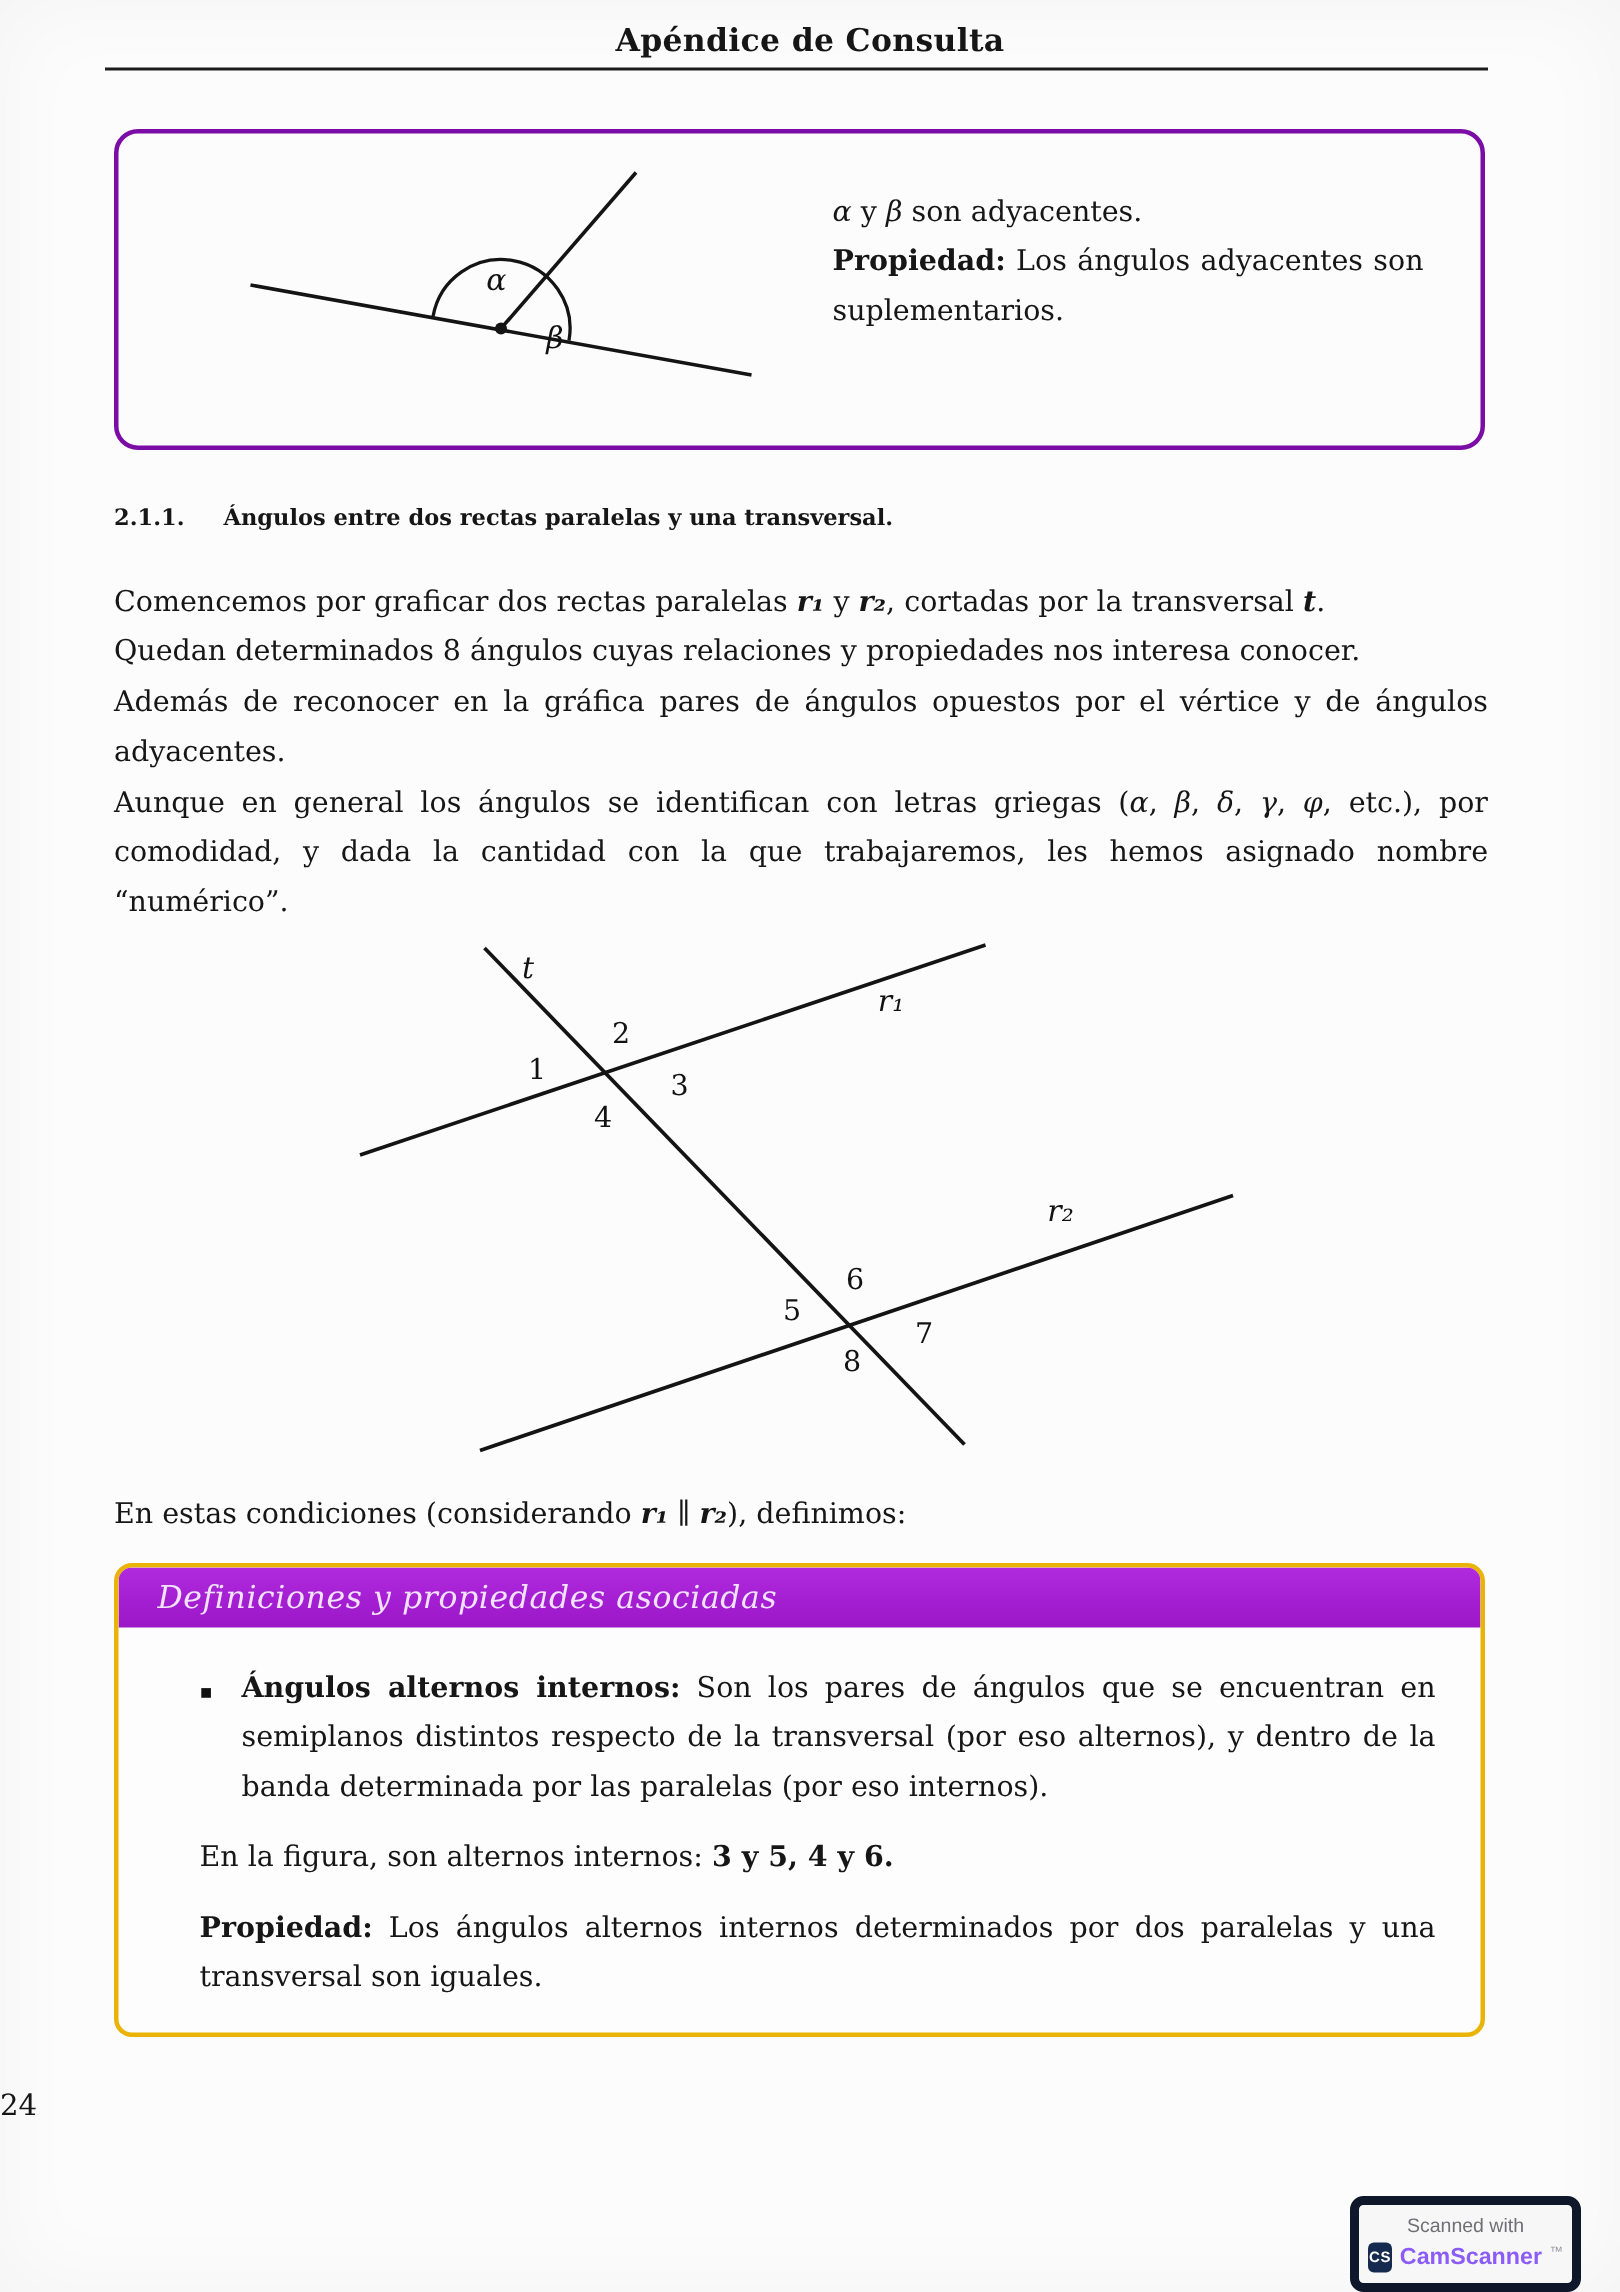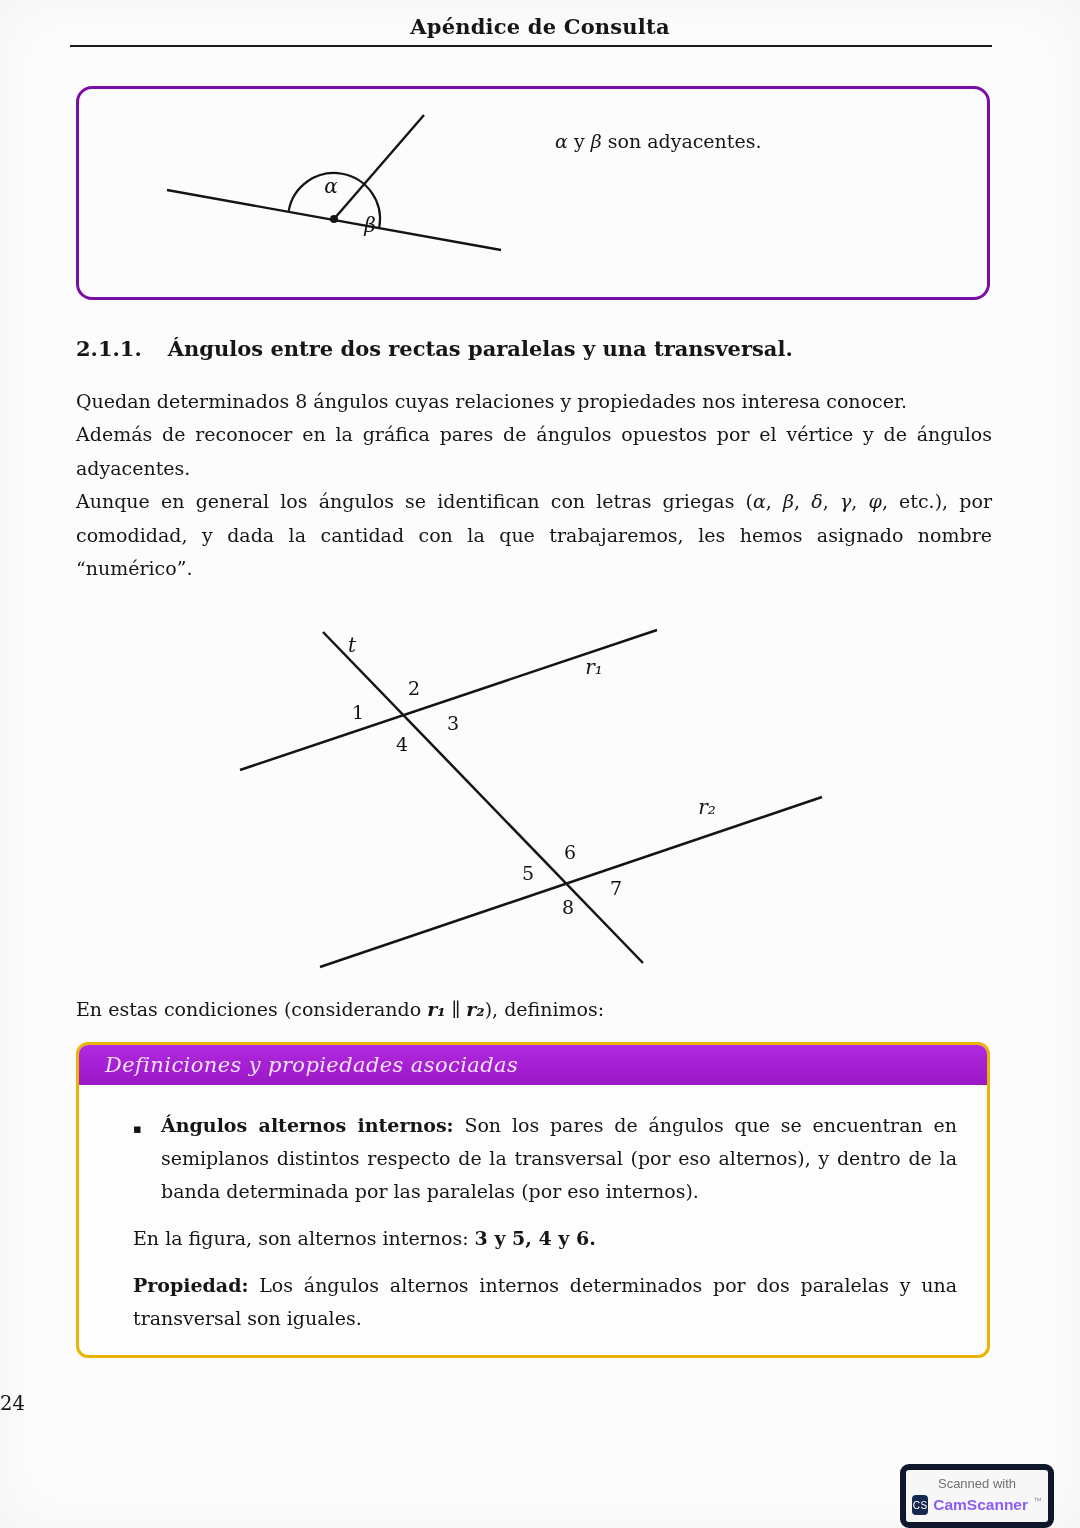--- a/index.html
+++ b/index.html
@@ -21,21 +21,21 @@
     position:absolute; left:76px; top:86px; width:914px; height:214px;
     border:3px solid #7b0da6; border-radius:16px; background:transparent;
   }
   .adj-box svg { position:absolute; left:0; top:0; }
   .adj-text {
     position:absolute; left:476px; top:36px; width:394px;
     font-size:19px; line-height:33px;
   }
   .adj-text .just { text-align:justify; }
   .sec-heading {
-    position:absolute; left:76px; top:336px; font-size:21px; font-weight:bold;
+    position:absolute; left:76px; top:336px; font-size:15px; font-weight:bold;
   }
   .sec-heading .sec-num { margin-right:26px; }
   .body-text {
     position:absolute; left:76px; top:385px; width:916px;
     font-size:19px; line-height:33.4px; text-align:justify;
   }
   .body-text p { margin:0; }
   .fig2 { position:absolute; left:0; top:618px; }
   .intro-line {
     position:absolute; left:76px; top:998px; width:916px; font-size:19px;
@@ -64,21 +64,21 @@
     position:absolute; right:26px; top:1464px; width:154px;
     background:#f7f7f8; border:6px solid #0f172a; border-radius:9px;
     padding:6px 6px 7px 6px; text-align:center;
     font-family:"Liberation Sans", sans-serif;
   }
   .scan-with { font-size:13px; color:#6f6f74; }
   .scan-brand-row { margin-top:4px; display:flex; align-items:center; justify-content:center; gap:5px; }
   .cs-logo {
     width:20px; height:20px; background:#16294e; color:#fff; border-radius:4px;
     display:flex; align-items:center; justify-content:center;
-    font-size:10px; font-weight:normal; letter-spacing:0.5px;
+    font-size:10px; font-weight:bold; letter-spacing:0.5px;
   }
   .brand { font-size:15.5px; color:#8b5cf6; font-weight:bold; }
   .tm { font-size:9px; color:#97979c; align-self:flex-start; margin-top:1px; }
   svg text { font-family:"DejaVu Serif", serif; fill:#121212; }
   svg .math-it { font-style:italic; }
 </style>
 </head>
 <body>
 
 <div class="page">
@@ -90,28 +90,30 @@
     <svg width="540" height="208" viewBox="0 0 540 208">
       <line x1="88" y1="101" x2="422" y2="161" stroke="#141414" stroke-width="2.4"></line>
       <line x1="345" y1="26" x2="255" y2="130" stroke="#141414" stroke-width="2.4"></line>
       <path d="M 209.7 121.9 A 46 46 0 0 1 300.3 138.1" fill="none" stroke="#141414" stroke-width="2.2"></path>
       <circle cx="255" cy="130" r="4" fill="#141414"></circle>
       <text x="252" y="104" font-size="20" text-anchor="middle" class="math-it">α</text>
       <text x="291" y="143" font-size="20" text-anchor="middle" class="math-it">β</text>
     </svg>
     <div class="adj-text">
       <div><span style="font-style: italic;">α</span><span> y </span><span style="font-style: italic;">β</span><span> son adyacentes.</span></div>
+      <div class="just"><span style="font-weight: bold;">Propiedad:</span><span> Los ángulos adyacentes son suplementarios.</span></div>
     </div>
   </section>
 
   <h2 class="sec-heading">
     <span class="sec-num">2.1.1.</span><span>Ángulos entre dos rectas paralelas y una transversal.</span>
   </h2>
 
   <div class="body-text">
+    <p><span>Comencemos por graficar dos rectas paralelas </span><span style="font-weight: bold; font-style: italic;">r₁</span><span> y </span><span style="font-weight: bold; font-style: italic;">r₂</span><span>, cortadas por la transversal </span><span style="font-weight: bold; font-style: italic;">t</span><span>.</span></p>
     <p><span>Quedan determinados 8 ángulos cuyas relaciones y propiedades nos interesa conocer.</span></p>
     <p><span>Además de reconocer en la gráfica pares de ángulos opuestos por el vértice y de ángulos adyacentes.</span></p>
     <p><span>Aunque en general los ángulos se identifican con letras griegas (</span><span style="font-style: italic;">α</span><span>, </span><span style="font-style: italic;">β</span><span>, </span><span style="font-style: italic;">δ</span><span>, </span><span style="font-style: italic;">γ</span><span>, </span><span style="font-style: italic;">φ</span><span>, etc.), por comodidad, y dada la cantidad con la que trabajaremos, les hemos asignado nombre “numérico”.</span></p>
   </div>
 
   <svg class="fig2" width="1080" height="368" viewBox="0 0 1080 368">
     <line x1="323" y1="14" x2="643" y2="345" stroke="#141414" stroke-width="2.5"></line>
     <line x1="240" y1="152" x2="657" y2="12" stroke="#141414" stroke-width="2.5"></line>
     <line x1="320" y1="349" x2="822" y2="179" stroke="#141414" stroke-width="2.5"></line>
 

